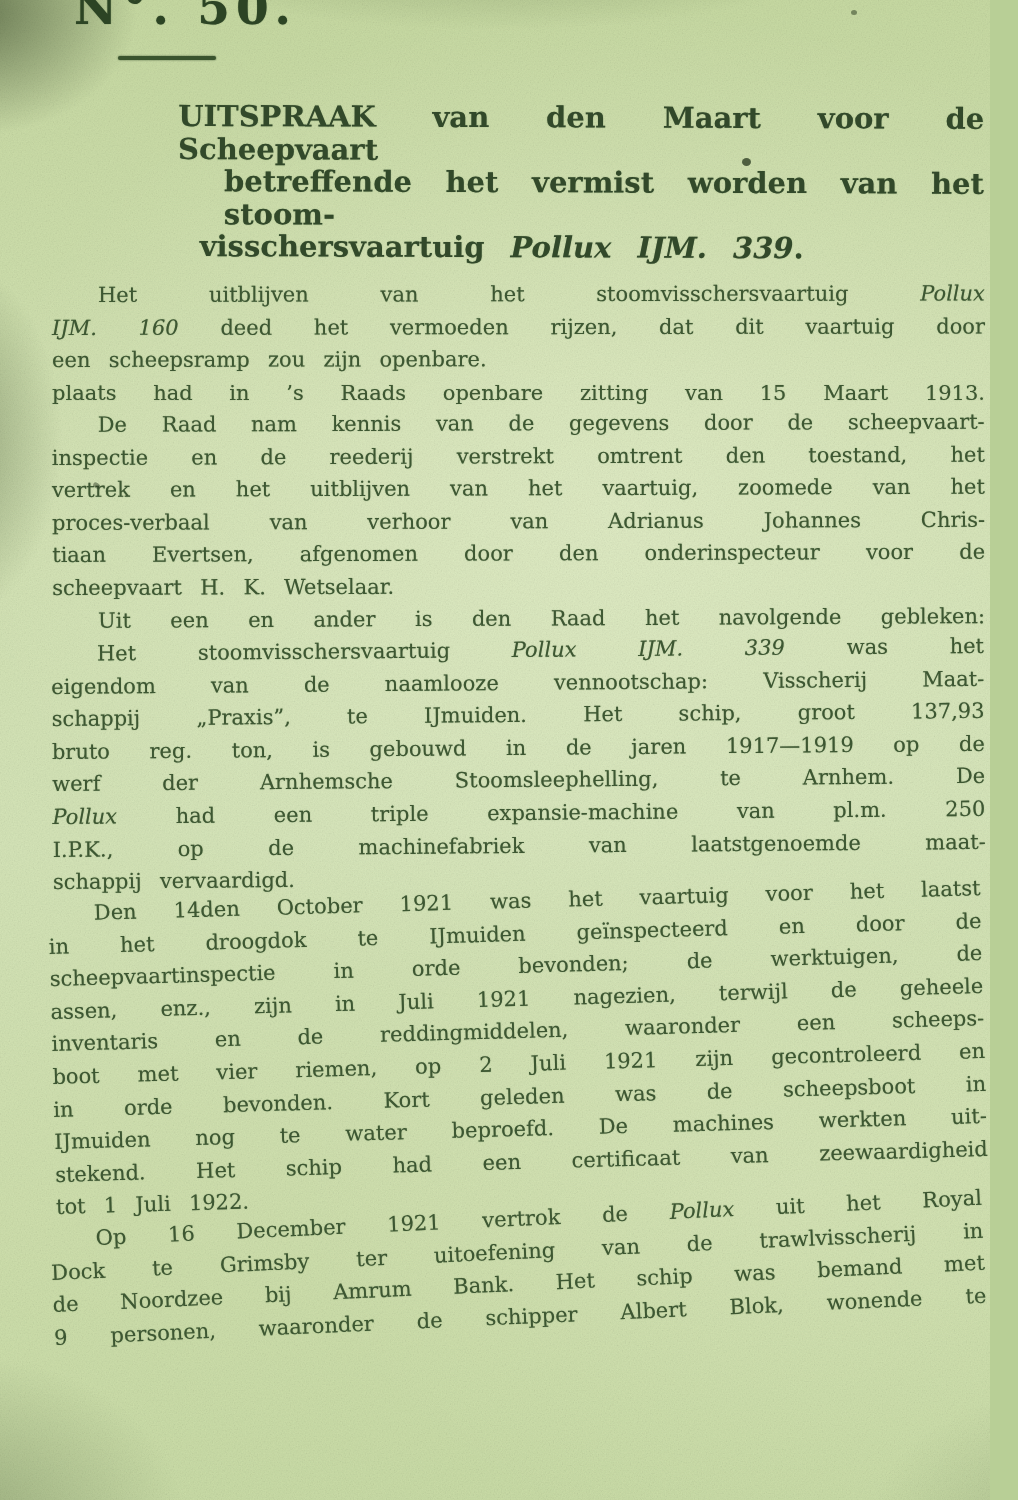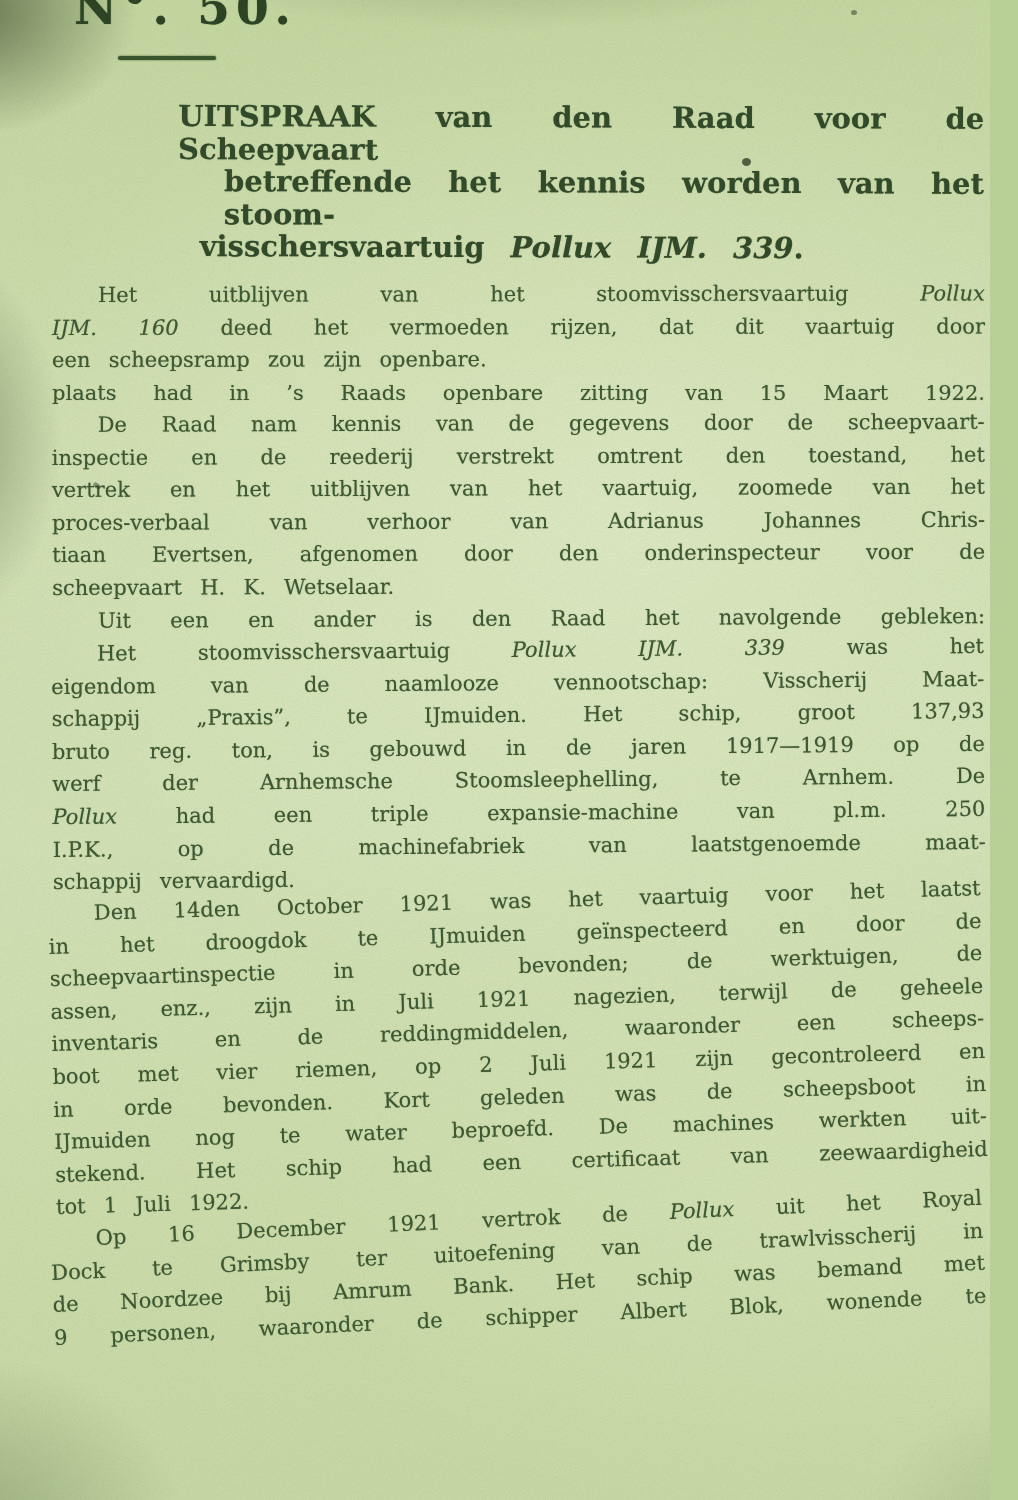--- a/index.html
+++ b/index.html
@@ -74,32 +74,32 @@
   <div class="vignette"></div>
 
   <div class="speck speck1"></div>
   <div class="speck speck2"></div>
   <div class="speck speck3"></div>
 
   <div class="content">
     <div class="pageno">N°. 50.</div>
     <div class="rule"></div>
     <div class="head">
-        <div class="line just"><span>UITSPRAAK van den Raad voor de Scheepvaart</span></div>
-        <div class="line just"><span>betreffende het kennis worden van het stoom-</span></div>
+        <div class="line just"><span>UITSPRAAK van den Maart voor de Scheepvaart</span></div>
+        <div class="line just"><span>betreffende het vermist worden van het stoom-</span></div>
         <div class="line"><span>visschersvaartuig </span><i>Pollux IJM. 339</i><span>.</span></div>
       </div>
     <div class="bodytext">
         <div class="para">
           <div class="line ind just"><span>Het uitblijven van het stoomvisschersvaartuig </span><i>Pollux</i></div>
           <div class="line just"><i>IJM. 160</i><span> deed het vermoeden rijzen, dat dit vaartuig door</span></div>
           <div class="line"><span>een scheepsramp zou zijn openbare.</span></div>
         </div>
         <div class="para">
-          <div class="line just"><span>plaats had in ’s Raads openbare zitting van 15 Maart 1922.</span></div>
+          <div class="line just"><span>plaats had in ’s Raads openbare zitting van 15 Maart 1913.</span></div>
         </div>
         <div class="para">
           <div class="line ind just"><span>De Raad nam kennis van de gegevens door de scheepvaart-</span></div>
           <div class="line just"><span>inspectie en de reederij verstrekt omtrent den toestand, het</span></div>
           <div class="line just"><span>vertrek en het uitblijven van het vaartuig, zoomede van het</span></div>
           <div class="line just"><span>proces-verbaal van verhoor van Adrianus Johannes Chris-</span></div>
           <div class="line just"><span>tiaan Evertsen, afgenomen door den onderinspecteur voor de</span></div>
           <div class="line"><span>scheepvaart H. K. Wetselaar.</span></div>
         </div>
         <div class="para">

